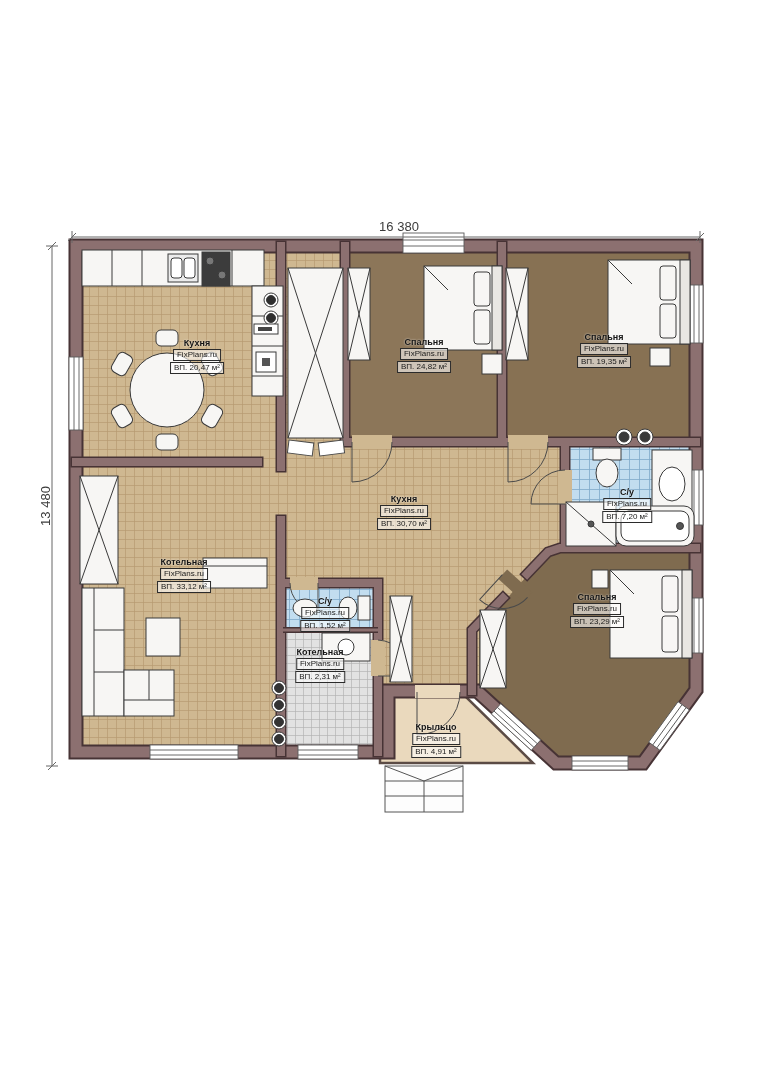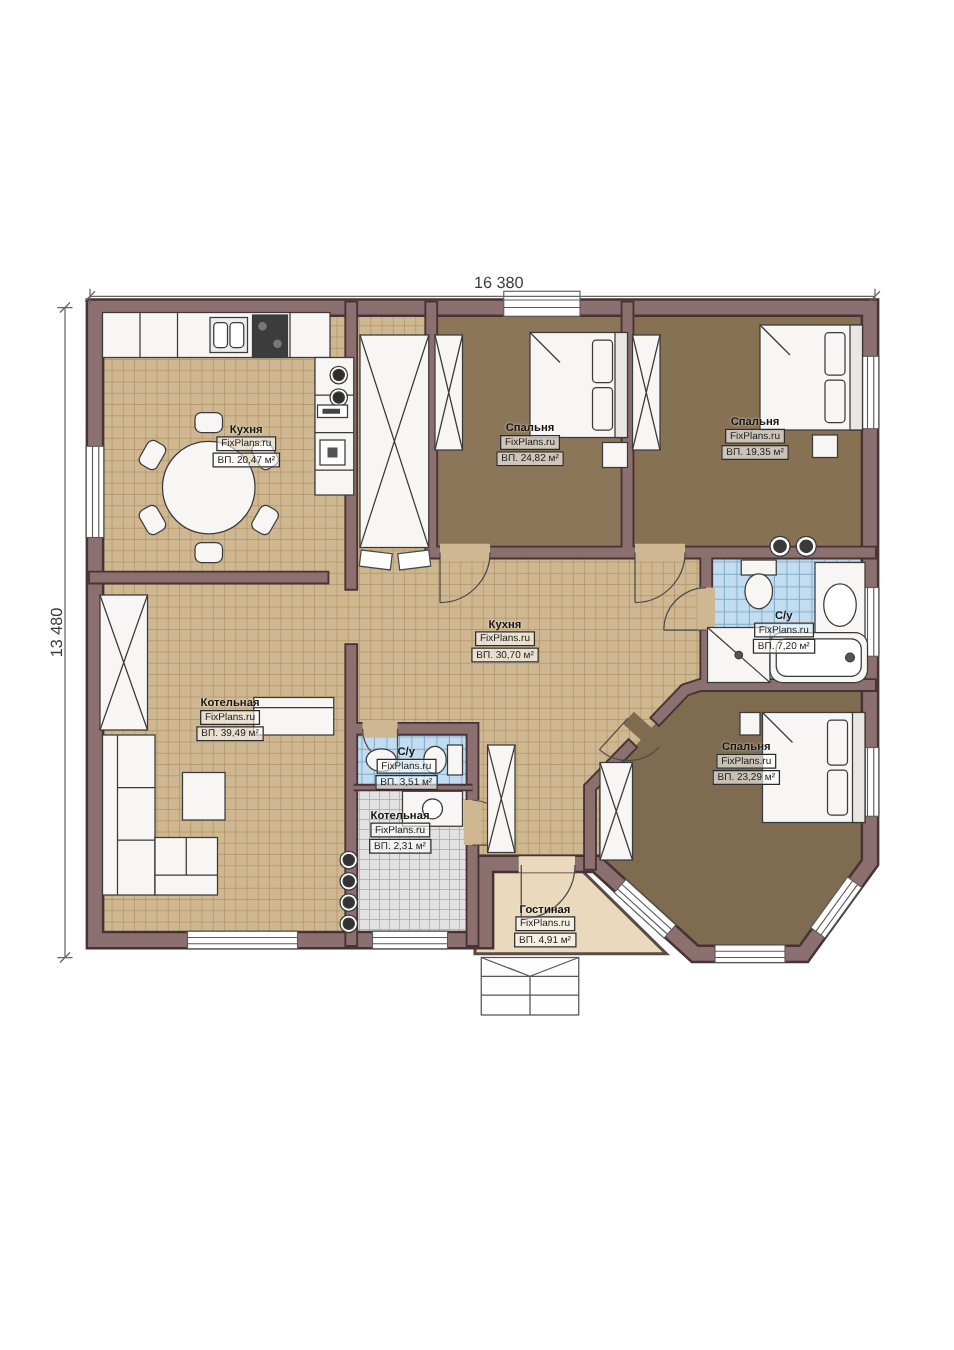--- a/index.html
+++ b/index.html
@@ -340,38 +340,38 @@
 
 <div class="room-label" style="left:627px;top:505px">
   <div class="room-name">С/у</div>
   <div class="wm-box">FixPlans.ru</div>
   <div class="area-box">ВП. 7,20 м²</div>
 </div>
 
 <div class="room-label" style="left:184px;top:575px">
   <div class="room-name">Котельная</div>
   <div class="wm-box">FixPlans.ru</div>
-  <div class="area-box">ВП. 39,49 м²</div>
+  <div class="area-box">ВП. 33,12 м²</div>
 </div>
 
 <div class="room-label" style="left:325px;top:614px">
   <div class="room-name">С/у</div>
   <div class="wm-box">FixPlans.ru</div>
-  <div class="area-box">ВП. 3,51 м²</div>
+  <div class="area-box">ВП. 1,52 м²</div>
 </div>
 
 <div class="room-label" style="left:320px;top:665px">
   <div class="room-name">Котельная</div>
   <div class="wm-box">FixPlans.ru</div>
   <div class="area-box">ВП. 2,31 м²</div>
 </div>
 
 <div class="room-label" style="left:597px;top:610px">
   <div class="room-name">Спальня</div>
   <div class="wm-box">FixPlans.ru</div>
   <div class="area-box">ВП. 23,29 м²</div>
 </div>
 
 <div class="room-label" style="left:436px;top:740px">
-  <div class="room-name">Гостиная</div>
+  <div class="room-name">Крыльцо</div>
   <div class="wm-box">FixPlans.ru</div>
   <div class="area-box">ВП. 4,91 м²</div>
 </div>
 
 </body></html>

